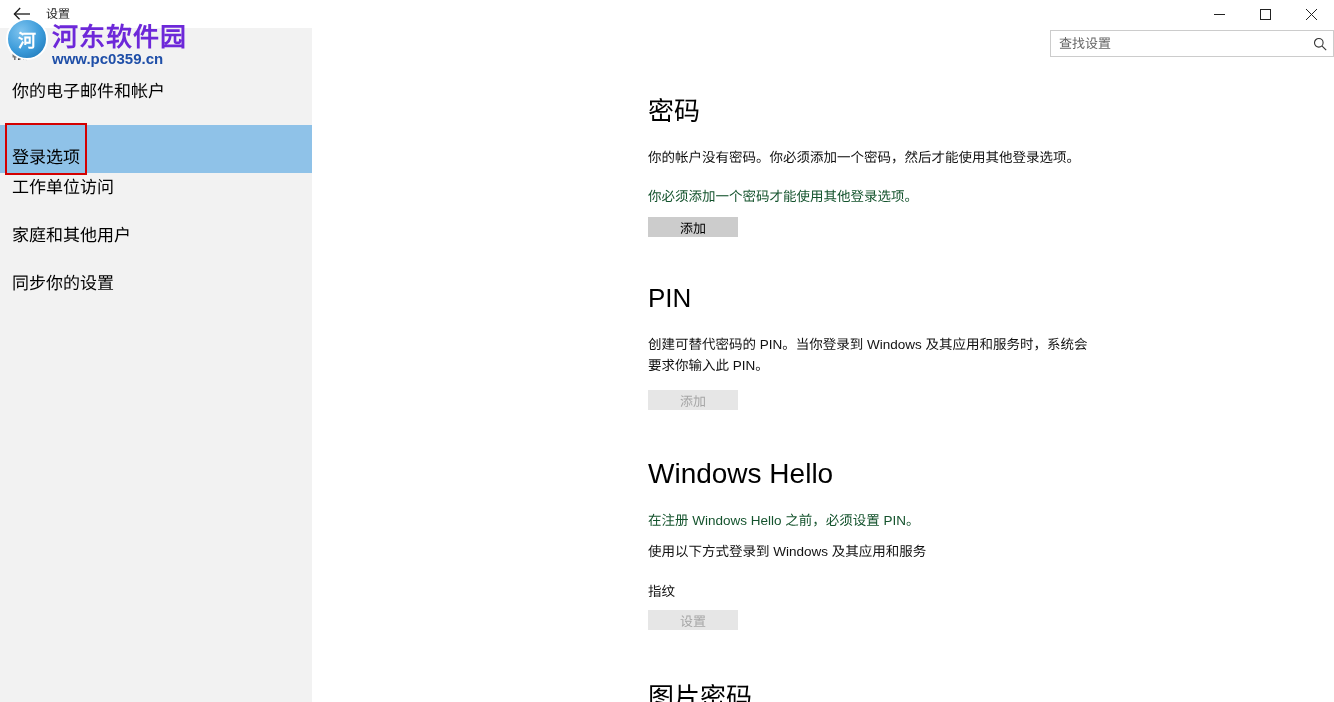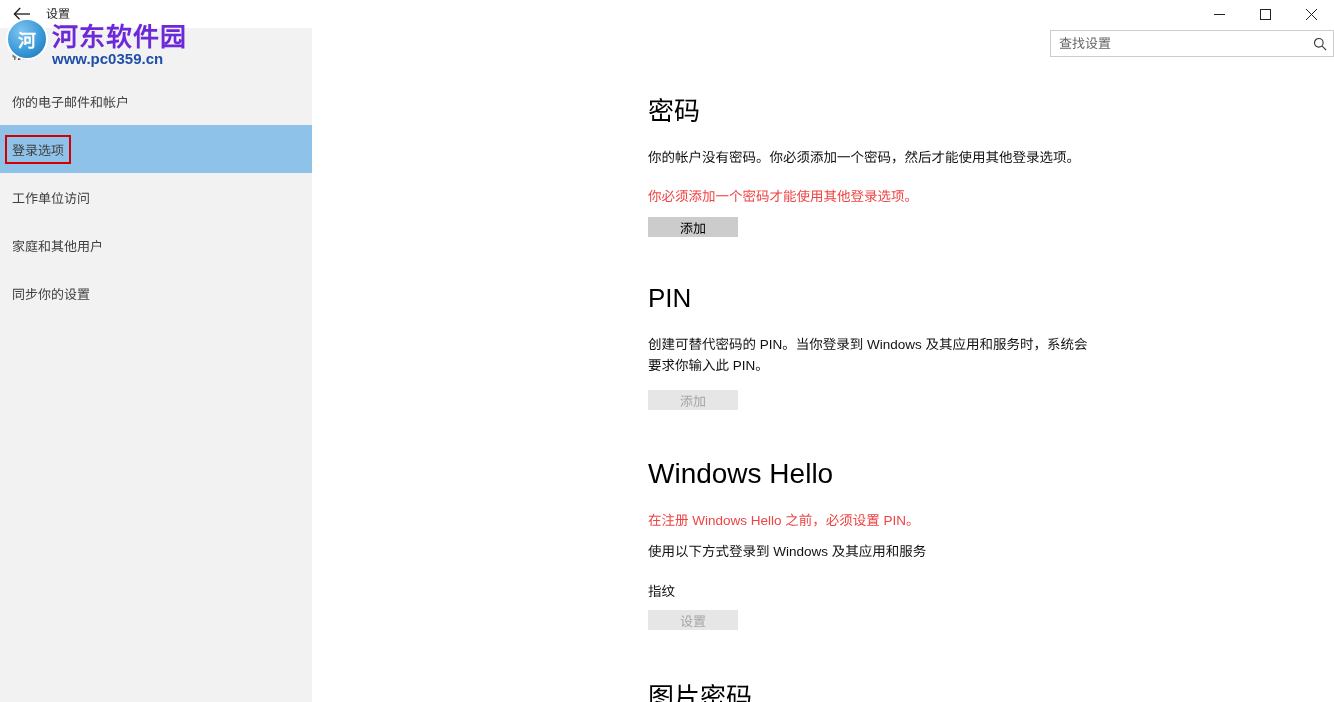--- a/index.html
+++ b/index.html
@@ -153,32 +153,31 @@
     box-sizing: border-box;
   }
   .account-head {
     padding: 8px 0 14px 12px;
     font-size: 13px;
     color: #111;
   }
   .nav-item {
     height: 48px;
     display: flex;
-    align-items: center;
     padding-left: 12px;
-    font-size: 13px;
-    color: #404040;
+    font-size: 17px;
+    color: #000000;
     box-sizing: border-box;
   }
   .nav-item.selected {
     background: #8fc2e8;
   }
   .nav-item.selected .nav-label {
     outline: 2px solid #d40000;
-    padding: 3px 5px;
+    padding: 18px 5px;
     margin-left: -5px;
     background: #8fc2e8;
   }
   .nav-label { white-space: nowrap; }
 
   
   .main {
     flex: 1;
     background: #ffffff;
     padding: 62px 0 0 336px;
@@ -196,21 +195,21 @@
   .para {
     font-size: 13.5px;
     line-height: 21px;
     color: #111;
     max-width: 440px;
     margin: 0 0 4px 0;
   }
   .warn {
     font-size: 13.5px;
     line-height: 21px;
-    color: #ef4444;
+    color: #14532d;
     margin: 18px 0 10px 0;
   }
   .btn {
     min-width: 90px;
     height: 20px;
     background: #cccccc;
     border: 1px solid #cccccc;
     color: #000;
     font-size: 13px;
     font-family: "Liberation Sans", "DejaVu Sans", sans-serif;

